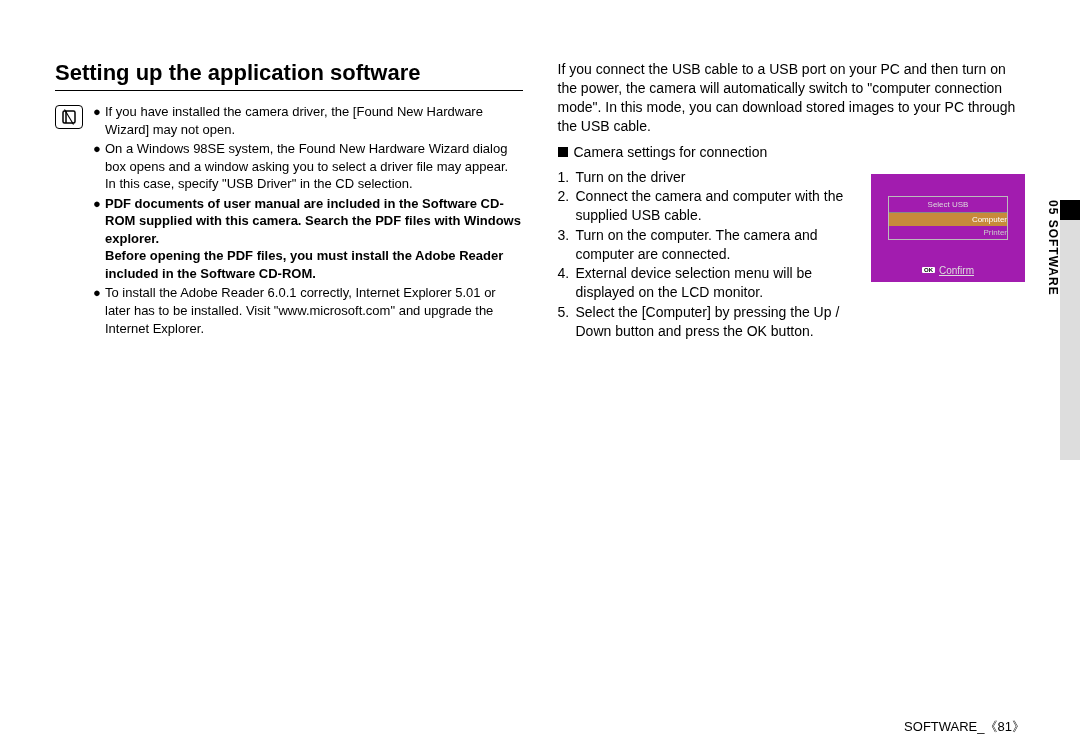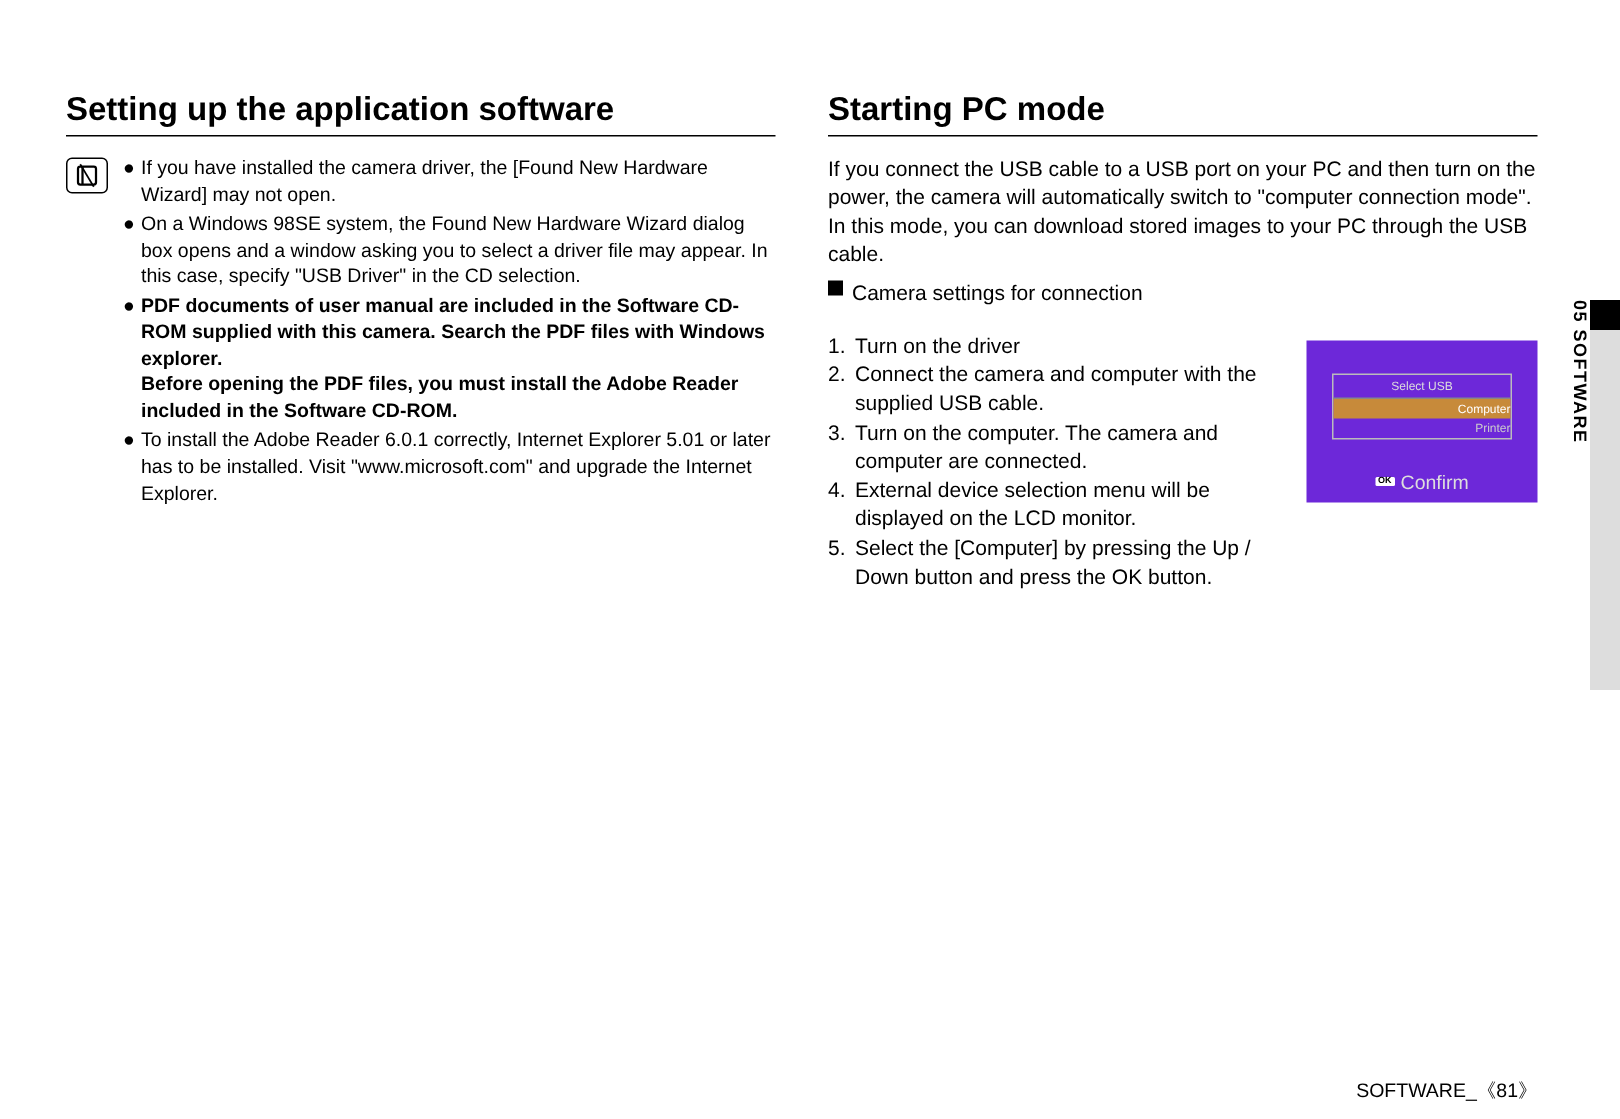--- a/index.html
+++ b/index.html
@@ -1,42 +1,42 @@
 <!DOCTYPE html>
 <html><head>
 <meta charset="utf-8">
 <style>
   * { box-sizing: border-box; margin: 0; padding: 0; }
   html, body { width: 1080px; height: 746px; background: #fff; font-family: Arial, Helvetica, sans-serif; color: #000; }
-  .page { position: relative; width: 1080px; height: 746px; padding: 60px 55px 40px 44px; }
+  .page { position: relative; width: 1080px; height: 746px; padding: 60px 55px 40px 55px; }
   .columns { display: flex; gap: 35px; }
   .col { flex: 1 1 0; }
   h1 { font-size: 22px; font-weight: bold; border-bottom: 1.5px solid #000; padding-bottom: 4px; margin-bottom: 12px; }
   .note-row { display: flex; align-items: flex-start; gap: 10px; }
   .note-icon { width: 28px; height: 24px; border: 1.5px solid #000; border-radius: 4px; display: flex; align-items: center; justify-content: center; flex-shrink: 0; margin-top: 2px; }
   .note-icon svg { width: 18px; height: 18px; }
   .bullets { font-size: 13px; line-height: 1.35; }
   .bullets .item { display: flex; margin-bottom: 2px; }
   .bullets .dot { width: 12px; flex-shrink: 0; }
   .bullets .txt { flex: 1; }
   .intro { font-size: 14px; line-height: 1.35; margin-bottom: 8px; }
-  .sec-head { display: flex; gap: 6px; font-size: 14px; margin-bottom: 18px; }
+  .sec-head { display: flex; align-items: center; gap: 6px; font-size: 14px; margin-bottom: 8px; }
   .sq { width: 10px; height: 10px; background: #000; display: inline-block; }
   .conn-wrap { display: flex; gap: 14px; align-items: flex-start; }
   .steps { font-size: 14px; line-height: 1.38; flex: 1; }
   .step { display: flex; }
   .num { width: 18px; flex-shrink: 0; }
-  .lcd { width: 154px; height: 108px; background: #6d28d9; padding: 22px 12px 8px 12px; display: flex; flex-direction: column; align-items: center; justify-content: flex-start; flex-shrink: 0; margin-top: 6px; position: relative; }
+  .lcd { width: 154px; height: 108px; background: #a21caf; padding: 22px 12px 8px 12px; display: flex; flex-direction: column; align-items: center; justify-content: flex-start; flex-shrink: 0; margin-top: 6px; position: relative; }
   .lcd-box { border: 1px solid #bbb; width: 120px; }
   .lcd-title { font-size: 8px; color: #ddd; text-align: center; padding: 3px 0; border-bottom: 1px solid #888; }
   .lcd-opt { font-size: 8px; color: #ccc; text-align: right; padding: 2px 0; }
   .lcd-opt.sel { background: #c78a3a; color: #fff; }
   .lcd-foot { position: absolute; bottom: 6px; left: 0; right: 0; display: flex; align-items: center; justify-content: center; gap: 4px; }
   .okbox { font-size: 6px; background: #fff; color: #000; padding: 0 2px; border-radius: 1px; font-weight: bold; }
-  .conf { font-size: 13px; color: #ddd; }
+  .conf { font-size: 10px; color: #ddd; text-decoration: underline; }
   .side-tab { position: absolute; right: 20px; top: 200px; writing-mode: vertical-rl; font-size: 12px; font-weight: bold; letter-spacing: 1px; }
   .side-accent { position: absolute; right: 0; top: 200px; width: 20px; height: 20px; background: #000; }
   .side-gray { position: absolute; right: 0; top: 220px; width: 20px; height: 240px; background: #ddd; }
   .footer { position: absolute; bottom: 10px; right: 55px; font-size: 13px; }
   .pgnum::before { content: "《"; }
   .pgnum::after { content: "》"; }
 </style>
 </head>
 <body>
 
@@ -69,21 +69,20 @@
           </div>
           <div class="item">
             <span class="dot">●</span>
             <span class="txt">To install the Adobe Reader 6.0.1 correctly, Internet Explorer 5.01 or later has to be installed. Visit "www.microsoft.com" and upgrade the Internet Explorer.</span>
           </div>
         </div>
       </div>
     </div>
 
     <div class="col">
-      <h1>Starting PC mode</h1>
       <p class="intro">If you connect the USB cable to a USB port on your PC and then turn on the power, the camera will automatically switch to "computer connection mode". In this mode, you can download stored images to your PC through the USB cable.</p>
 
       <div class="sec-head">
         <span class="sq"></span>
         <span>Camera settings for connection</span>
       </div>
 
       <div class="conn-wrap">
         <div class="steps">
           <div class="step">

